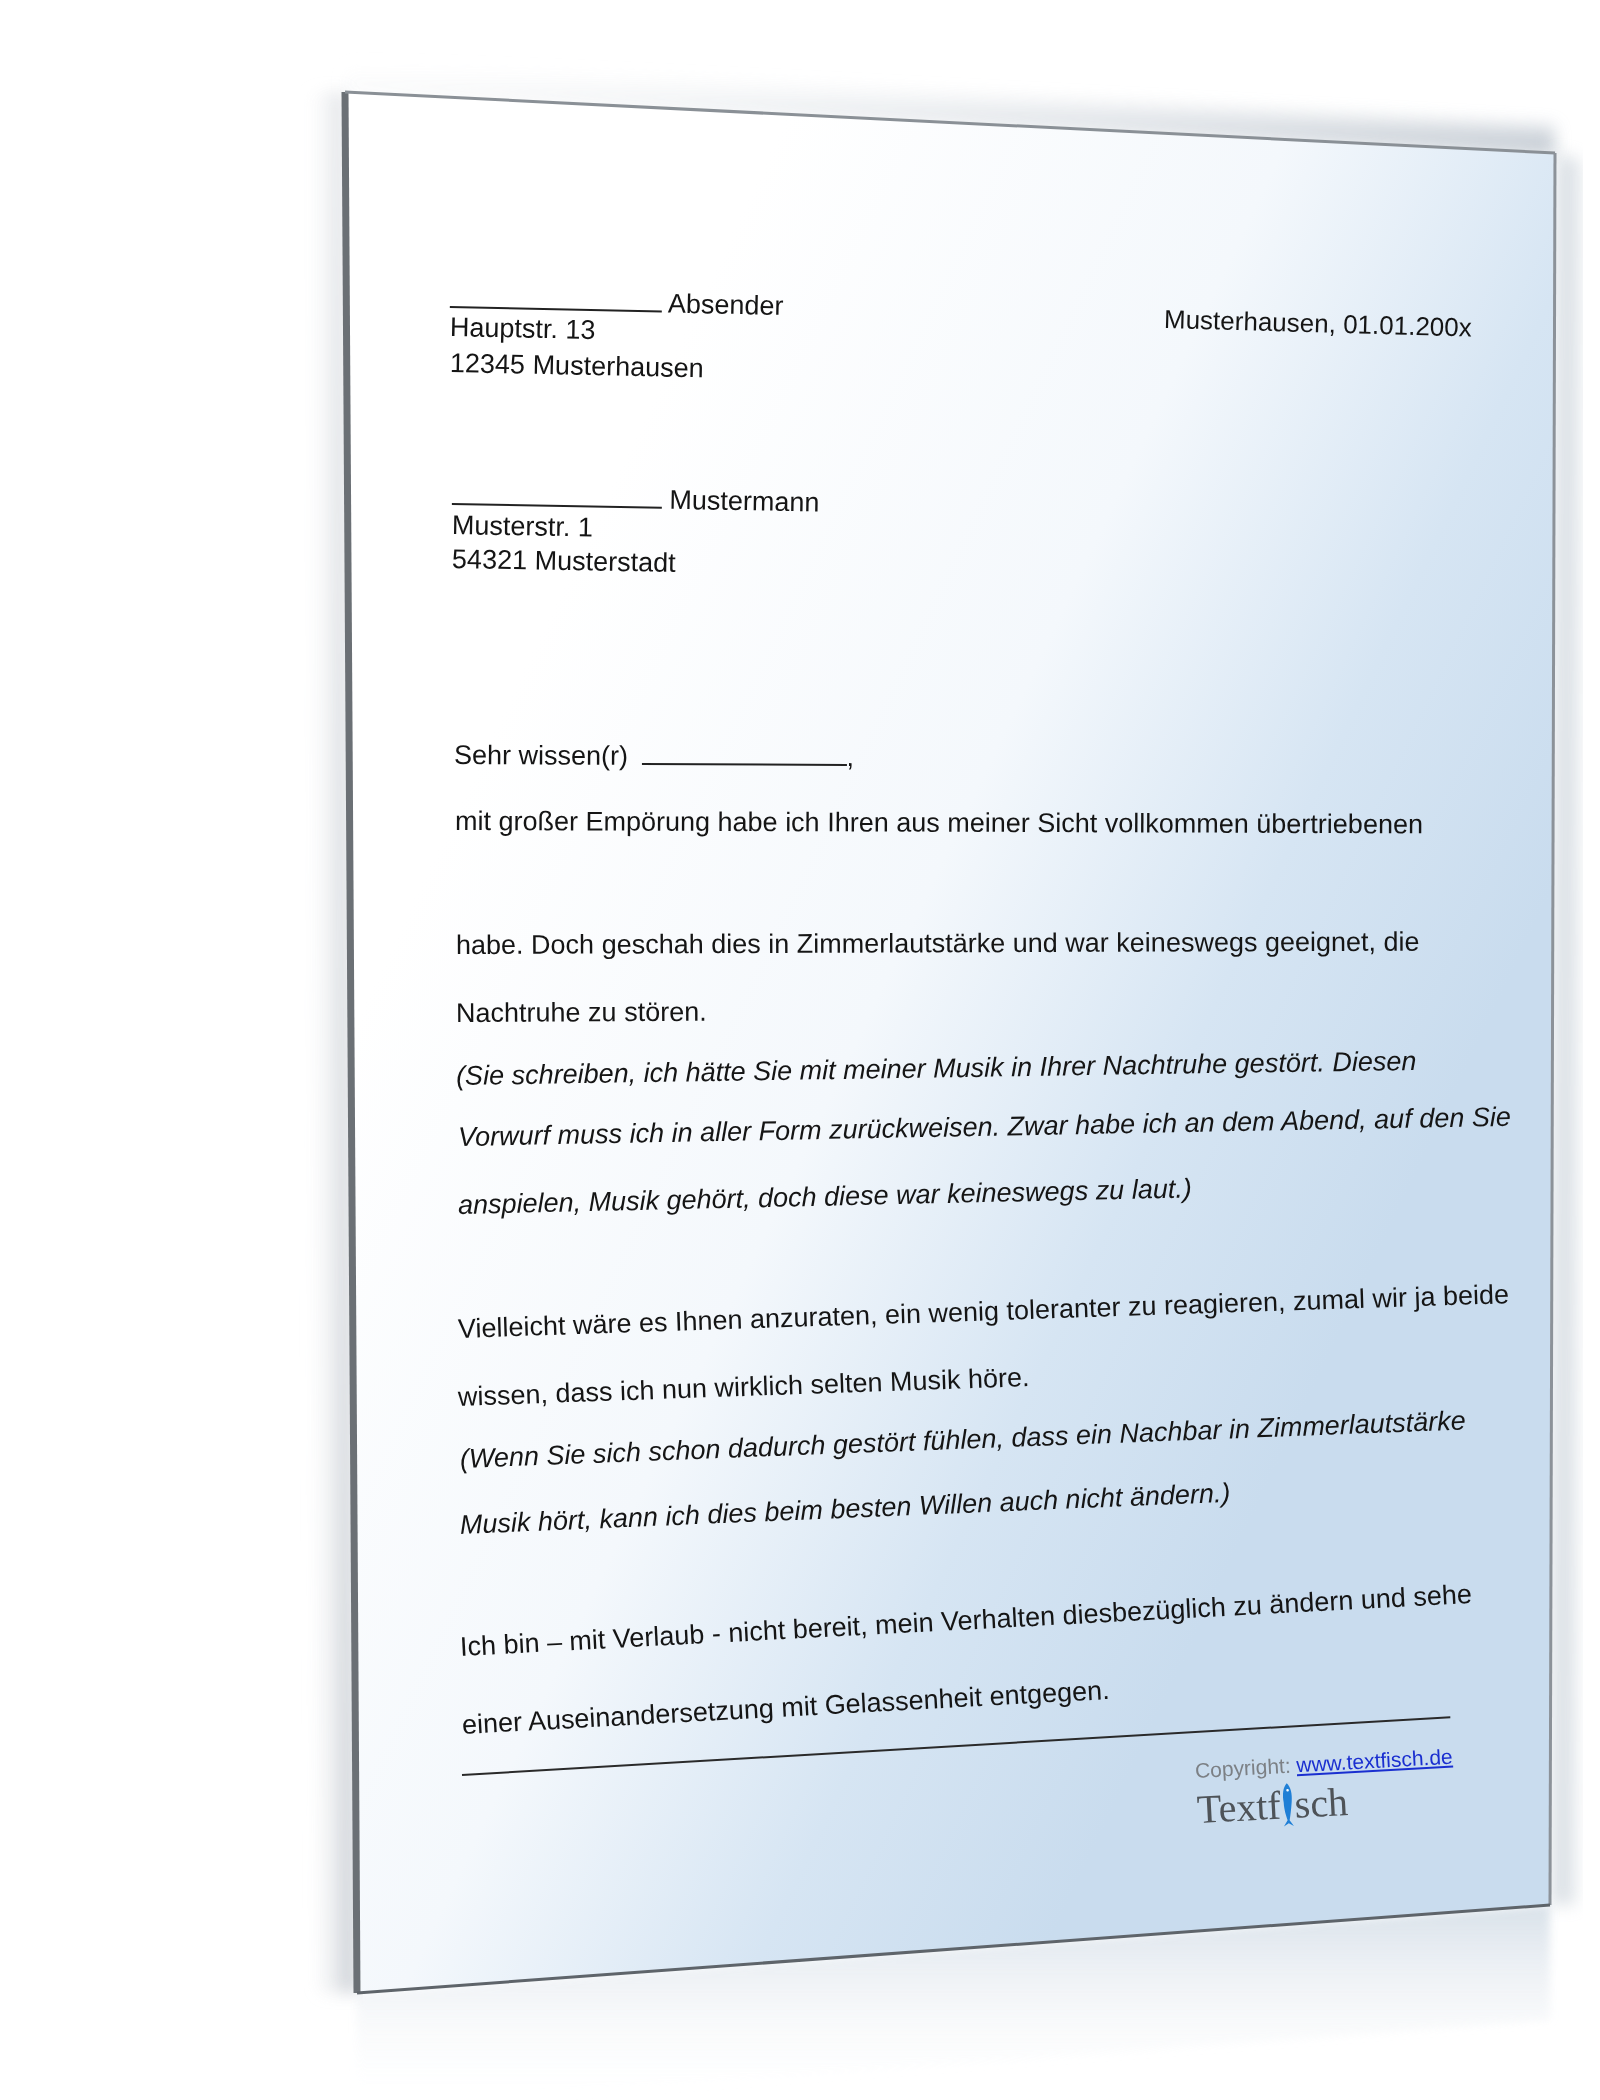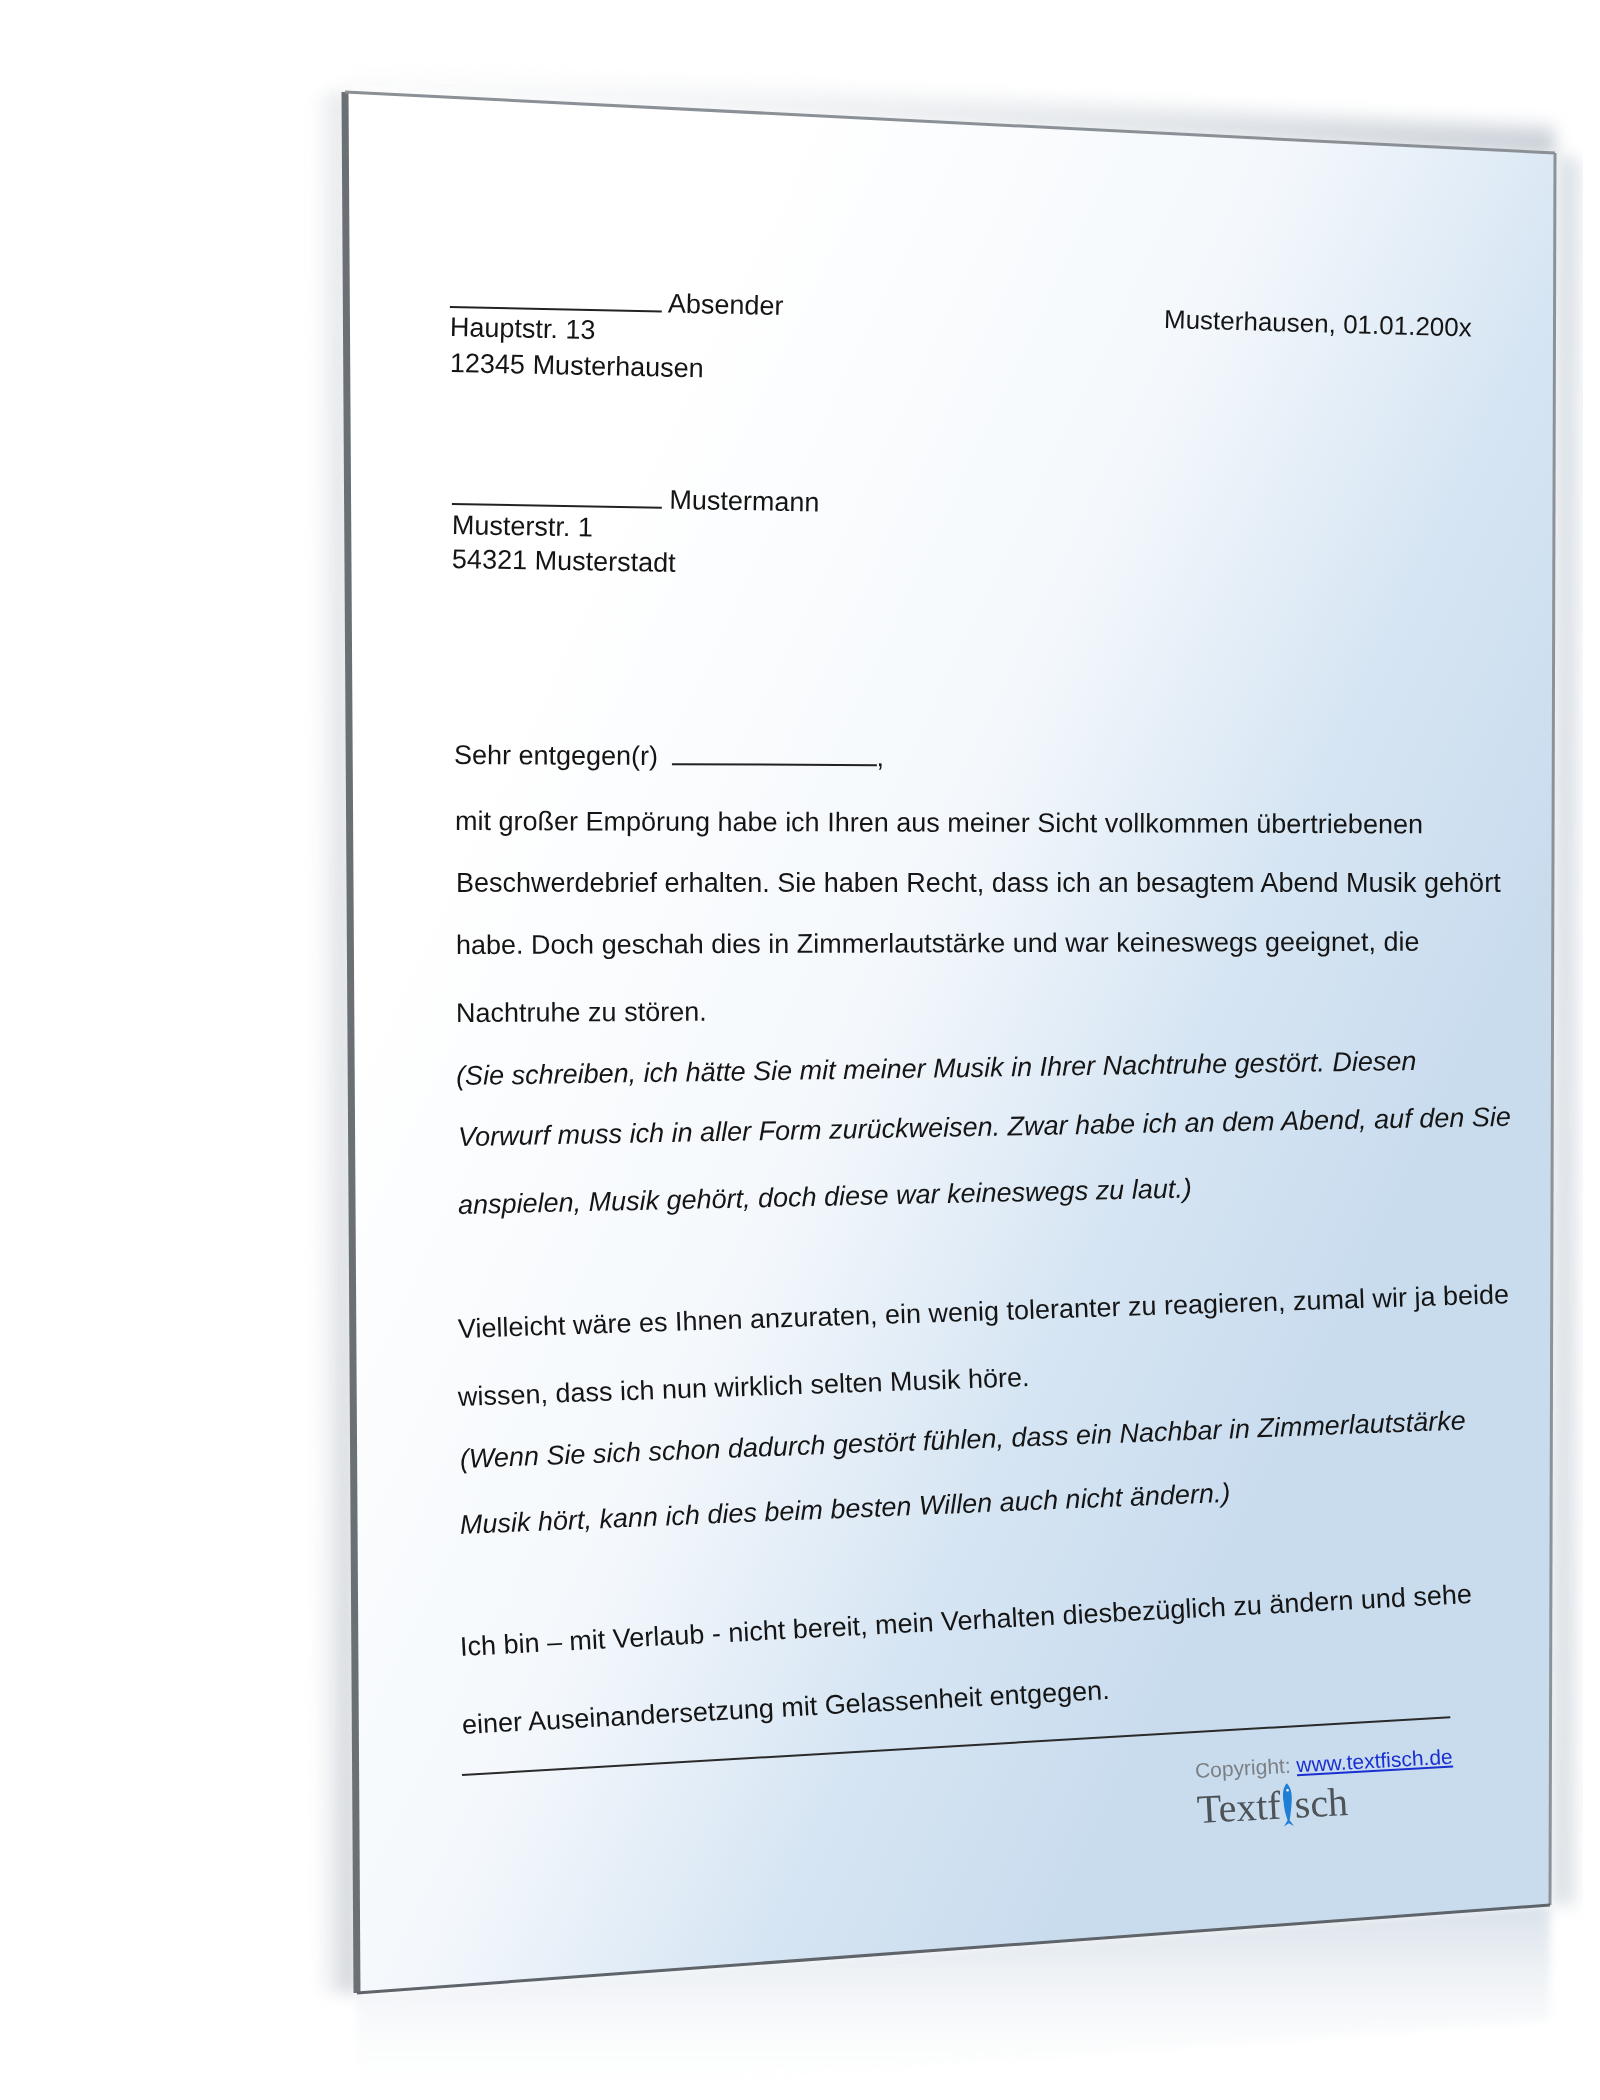--- a/index.html
+++ b/index.html
@@ -77,26 +77,25 @@
   <div class="txt" style="left:1164px;top:306px;transform:rotate(1.6deg);font-size:26px;">Musterhausen, 01.01.200x</div>
 
   <div class="txt" style="left:452px;top:483px;transform:rotate(1.0deg);">
     <span class="blank" style="width:210px;"></span>
     <span>Mustermann</span>
   </div>
   <div class="txt" style="left:452px;top:512px;transform:rotate(1.0deg);">Musterstr. 1</div>
   <div class="txt" style="left:452px;top:546px;transform:rotate(1.0deg);">54321 Musterstadt</div>
 
   <div class="txt" style="left:454px;top:742px;transform:rotate(0.3deg);">
-    <span>Sehr entgegen(r)</span>
+    <span>Sehr wissen(r)</span>
     <span class="blank" style="width:205px;margin-left:6px;"></span><span>,</span>
   </div>
 
   <div class="txt" style="left:455px;top:808px;transform:rotate(0.2deg);">mit großer Empörung habe ich Ihren aus meiner Sicht vollkommen übertriebenen</div>
-  <div class="txt" style="left:456px;top:870px;transform:rotate(0deg);">Beschwerdebrief erhalten. Sie haben Recht, dass ich an besagtem Abend Musik gehört</div>
   <div class="txt" style="left:456px;top:932px;transform:rotate(-0.2deg);">habe. Doch geschah dies in Zimmerlautstärke und war keineswegs geeignet, die</div>
   <div class="txt" style="left:456px;top:1000px;transform:rotate(-0.3deg);">Nachtruhe zu stören.</div>
 
   <div class="txt it" style="left:456px;top:1063px;transform:rotate(-0.9deg);">(Sie schreiben, ich hätte Sie mit meiner Musik in Ihrer Nachtruhe gestört. Diesen</div>
   <div class="txt it" style="left:458px;top:1124px;transform:rotate(-1.1deg);">Vorwurf muss ich in aller Form zurückweisen. Zwar habe ich an dem Abend, auf den Sie</div>
   <div class="txt it" style="left:458px;top:1192px;transform:rotate(-1.3deg);">anspielen, Musik gehört, doch diese war keineswegs zu laut.)</div>
 
   <div class="txt" style="left:458px;top:1316px;transform:rotate(-1.9deg);">Vielleicht wäre es Ihnen anzuraten, ein wenig toleranter zu reagieren, zumal wir ja beide</div>
   <div class="txt" style="left:458px;top:1384px;transform:rotate(-2.0deg);">wissen, dass ich nun wirklich selten Musik höre.</div>
 

